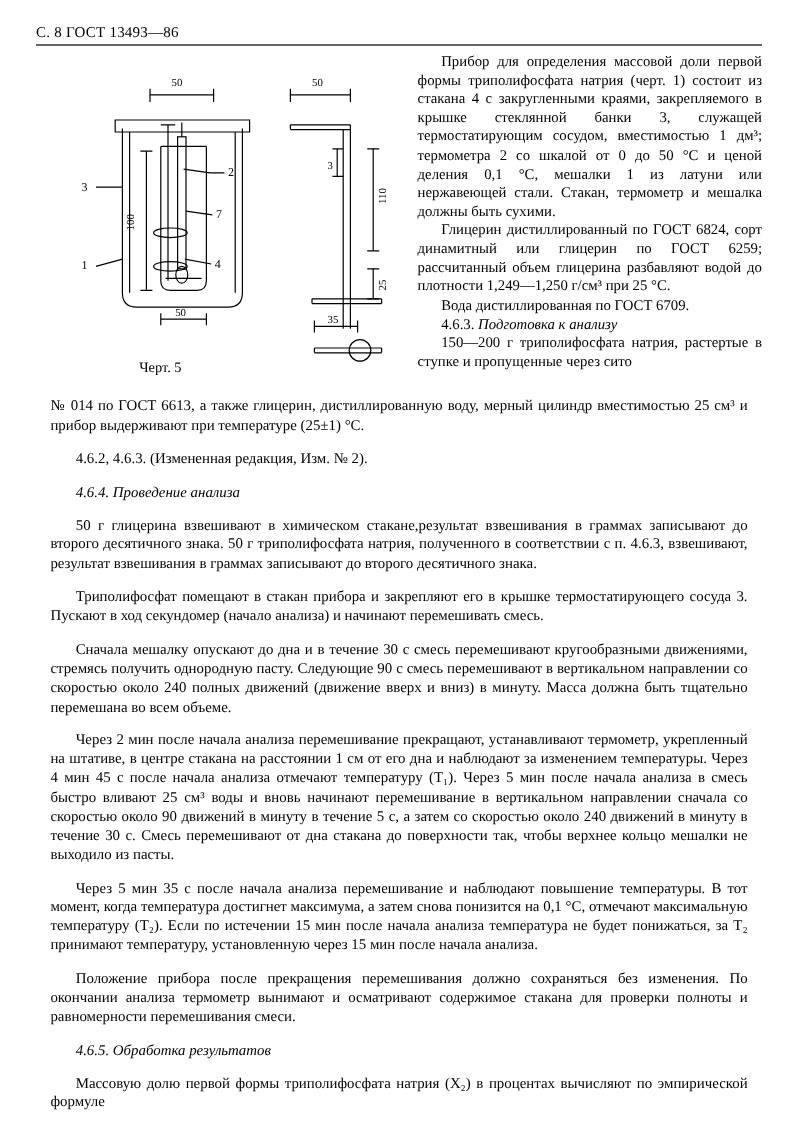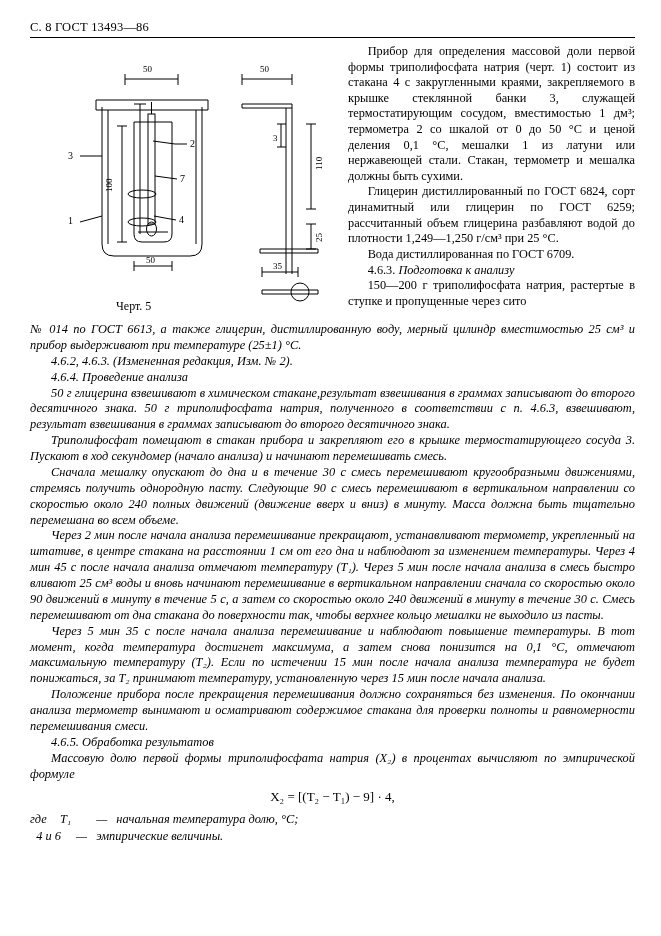--- a/index.html
+++ b/index.html
@@ -71,23 +71,22 @@
     text-indent: 1.6em;
   }
   .sec-head .it { font-style: italic; }
   .body-text {
     font-size: 12.4px;
     line-height: 1.28;
     text-align: justify;
     margin-top: 3px;
   }
   .body-text p {
-    margin: 0;
+    margin: 12px;
     text-indent: 1.7em;
-    font-style: italic;
   }
   .body-text p.noind {
     text-indent: 0;
   }
   .it { font-style: italic; }
   .formula {
     text-align: center;
     margin: 7px 0 5px 0;
     font-size: 13px;
     font-family: "Liberation Serif", serif;

